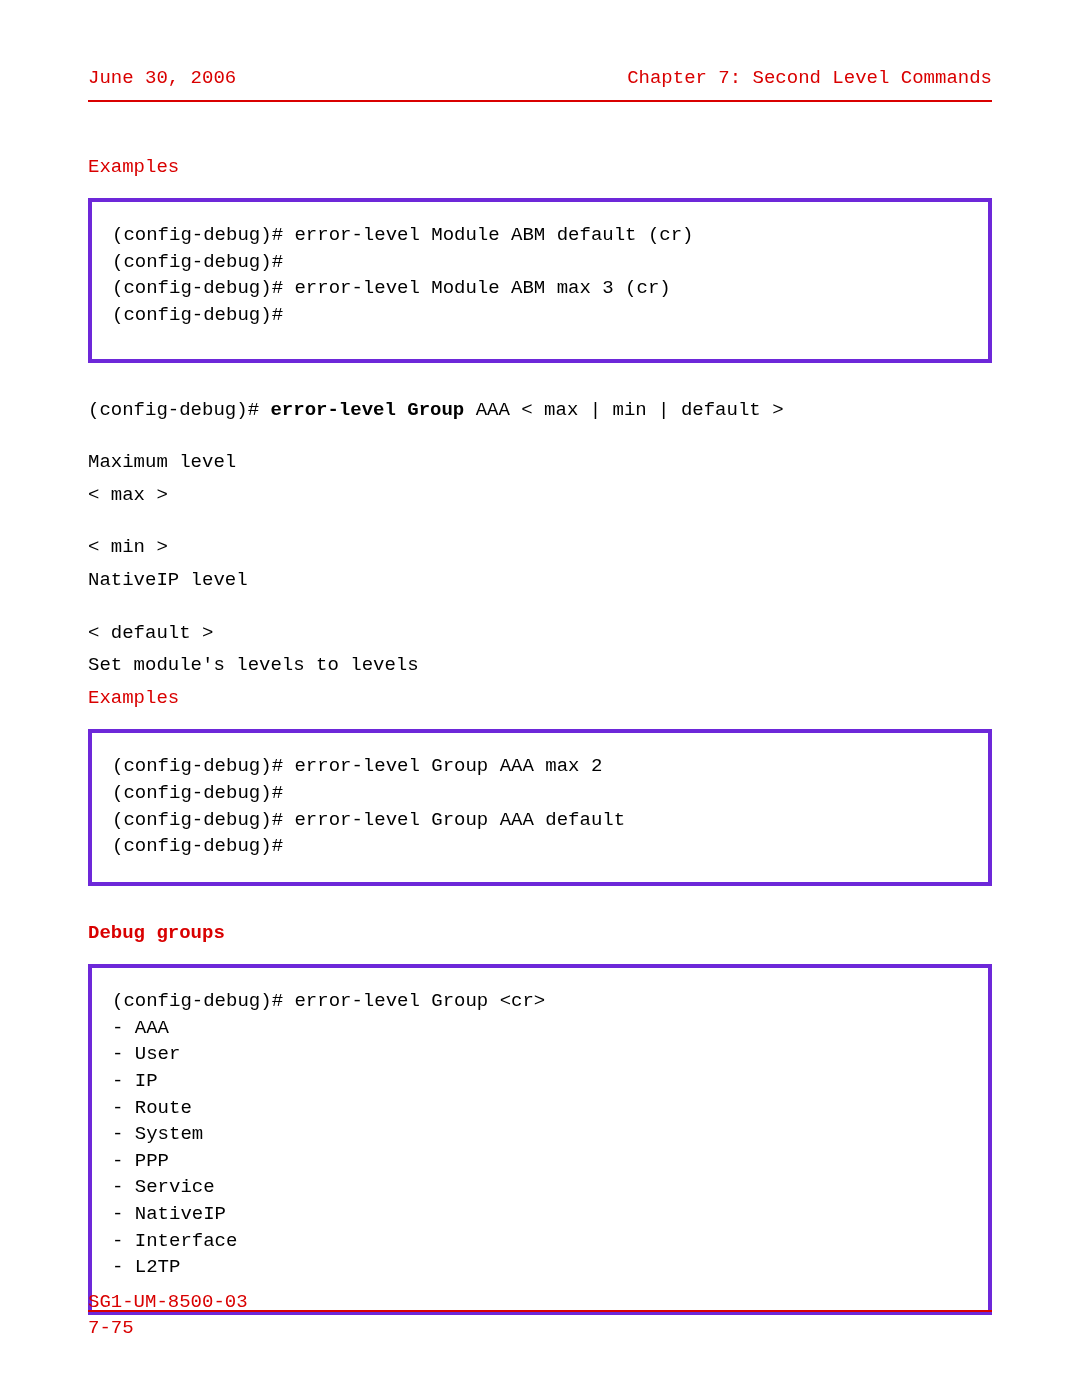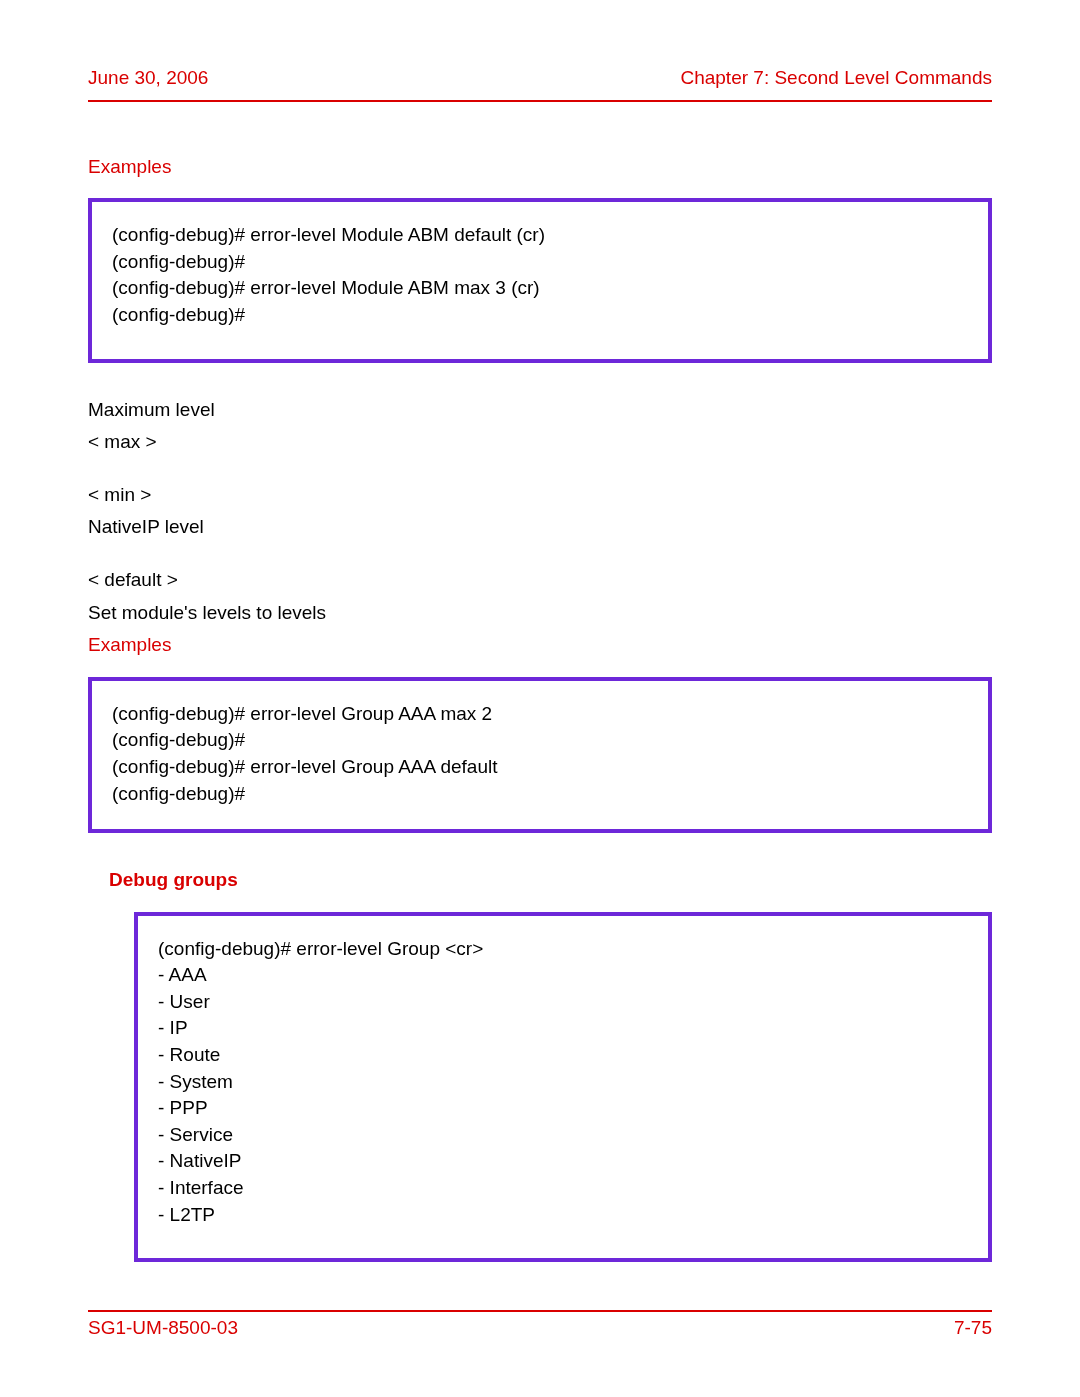--- a/index.html
+++ b/index.html
@@ -10,20 +10,21 @@
     height: 1397px;
     position: relative;
     font-size: 19px;
     line-height: 1.4;
     color: #000;
   }
   .page {
     position: absolute;
     top: 0; left: 0; right: 0; bottom: 0;
     padding: 65px 88px 50px 88px;
+    font-family: Liberation Mono, monospace;
   }
   .header {
     display: flex;
     justify-content: space-between;
     color: #d90000;
     font-size: 19px;
     padding-bottom: 8px;
     border-bottom: 2px solid #d90000;
     margin-bottom: 52px;
   }
@@ -34,28 +35,29 @@
     border-top: 2px solid #d90000;
   }
   .footer {
     position: absolute;
     left: 88px; right: 88px;
     bottom: 55px;
     display: flex;
     justify-content: space-between;
     color: #d90000;
     font-size: 19px;
+    flex-direction: column;
   }
   .sect-hdr {
     color: #d90000;
     font-size: 19px;
     margin-top: 6px;
     margin-bottom: 18px;
   }
-  .sect-hdr.bold { font-weight: bold; margin-left: 21px; }
+  .sect-hdr.bold { font-weight: bold; }
   .box {
     border: 4px solid #6d28d9;
     padding: 20px 20px 30px 20px;
     margin-bottom: 34px;
     font-size: 19px;
     white-space: pre-line;
   }
   .body-text {
     font-size: 19px;
     margin-bottom: 6px;
@@ -75,20 +77,25 @@
     <span>Chapter 7: Second Level Commands</span>
   </div>
 
   <div class="sect-hdr">Examples</div>
   <div class="box">(config-debug)# error-level Module ABM default (cr)
 (config-debug)#
 (config-debug)# error-level Module ABM max 3 (cr)
 (config-debug)#</div>
 
 
+  <div class="body-block">
+    <div class="body-text usage-line">
+      <span>(config-debug)# </span><b>error-level Group</b><span> AAA &lt; max | min | default &gt;</span>
+    </div>
+  </div>
 
   <div class="body-block">
     <div class="body-text">Maximum level</div>
     <div class="body-text">&lt; max &gt;</div>
   </div>
 
   <div class="body-block">
     <div class="body-text">&lt; min &gt;</div>
     <div class="body-text">NativeIP level</div>
   </div>
@@ -98,21 +105,21 @@
     <div class="body-text">Set module's levels to levels</div>
   </div>
 
   <div class="sect-hdr">Examples</div>
   <div class="box" style="padding-bottom:22px;">(config-debug)# error-level Group AAA max 2
 (config-debug)#
 (config-debug)# error-level Group AAA default
 (config-debug)#</div>
 
   <div class="sect-hdr bold">Debug groups</div>
-  <div class="box" style="padding-bottom:30px;margin-left:46px;">(config-debug)# error-level Group &lt;cr&gt;
+  <div class="box" style="padding-bottom:30px;">(config-debug)# error-level Group &lt;cr&gt;
    - AAA
    - User
    - IP
    - Route
    - System
    - PPP
    - Service
    - NativeIP
    - Interface
    - L2TP</div>

